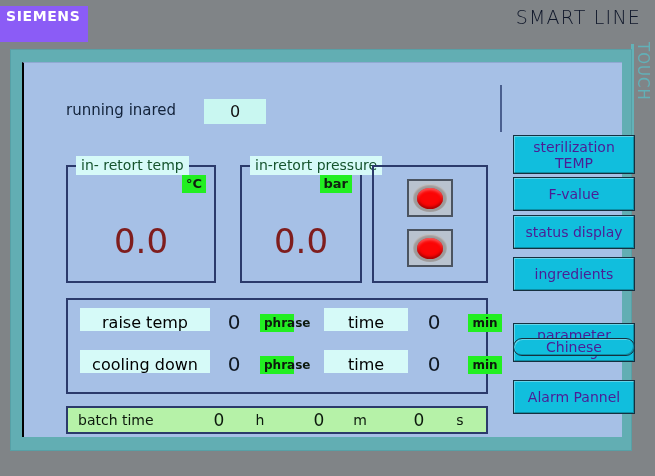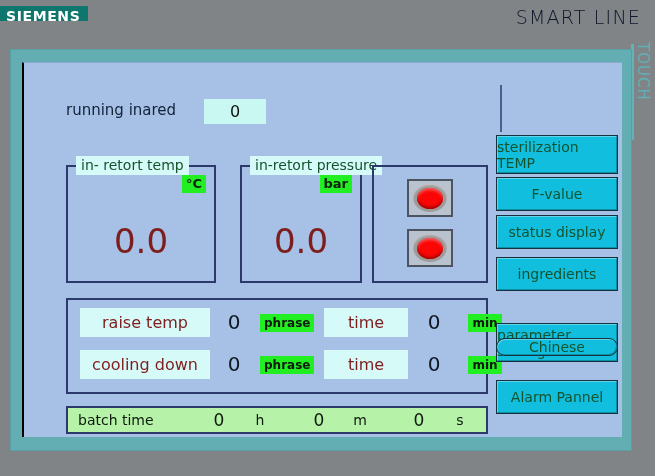--- a/index.html
+++ b/index.html
@@ -20,23 +20,23 @@
 
   
   .brand-bar {
     position: absolute;
     left: 0; top: 0;
     width: 655px; height: 32px;
   }
   .siemens-logo {
     position: absolute;
     left: 0px; top: 6px;
-    height: 15px;
+    height: 36px;
     padding: 0 8px 0 6px;
-    background: #0f766e;
+    background: #8b5cf6;
     color: #ffffff;
     font-family: "DejaVu Sans", sans-serif;
     font-weight: bold;
     font-size: 14px;
     letter-spacing: 0.6px;
     line-height: 21px;
   }
   .smart-line {
     position: absolute;
     right: 14px; top: 5px;
@@ -205,24 +205,24 @@
   .phase-row {
     position: absolute;
     left: 0; width: 100%; height: 34px;
   }
   #phase-row-1 { top: 8px; }
   #phase-row-2 { top: 50px; }
 
   .field-box {
     position: absolute;
     background: #d6faf8;
-    color: #7f1d1d;
+    color: #000000;
     font-size: 16px;
     text-align: center;
-    height: 29px;
+    height: 23px;
     line-height: 29px;
   }
   .num-box {
     position: absolute;
     color: #101822;
     font-size: 20px;
     text-align: center;
     height: 29px;
     line-height: 29px;
   }
@@ -234,21 +234,21 @@
     font-weight: bold;
     height: 18px;
     line-height: 18px;
     padding: 0 4px;
     text-align: center;
     top: 6px;
   }
 
   .pr-name  { left: 12px;  width: 130px; top: 0px; }
   .pr-num1  { left: 148px; width: 36px;  top: 0px; }
-  .pr-tag1  { left: 192px; width: 54px; }
+  .pr-tag1  { left: 192px; width: 34px; }
   .pr-time  { left: 256px; width: 84px;  top: 0px; }
   .pr-num2  { left: 348px; width: 36px;  top: 0px; }
   .pr-tag2  { left: 400px; width: 34px; }
 
   
   .batch-bar {
     position: absolute;
     left: 42px; top: 343px;
     width: 422px; height: 28px;
     background: #b6f2a8;
@@ -273,26 +273,27 @@
   }
   .blank-panel {
     position: absolute;
     left: 6px; top: 0px;
     width: 120px; height: 47px;
     background: #a6c0e6;
     border-left: 2px solid #4a5f8f;
   }
   .hmi-button {
     position: absolute;
-    left: 2px;
+    left: 19px;
     width: 122px;
     background: #11bedd;
     border: 1px solid #15303f;
-    color: #14532d;
+    color: #4c1d95;
     font-size: 14px;
+    text-align: center;
     display: flex;
     align-items: center;
     justify-content: center;
     line-height: 16px;
     box-shadow: inset -1px -1px 0 rgba(0,0,0,0.25),
                 inset  1px  1px 0 rgba(255,255,255,0.35);
   }
   #btn-0 { top: 50px;  height: 39px; }
   #btn-1 { top: 92px;  height: 34px; }
   #btn-2 { top: 130px; height: 34px; }

